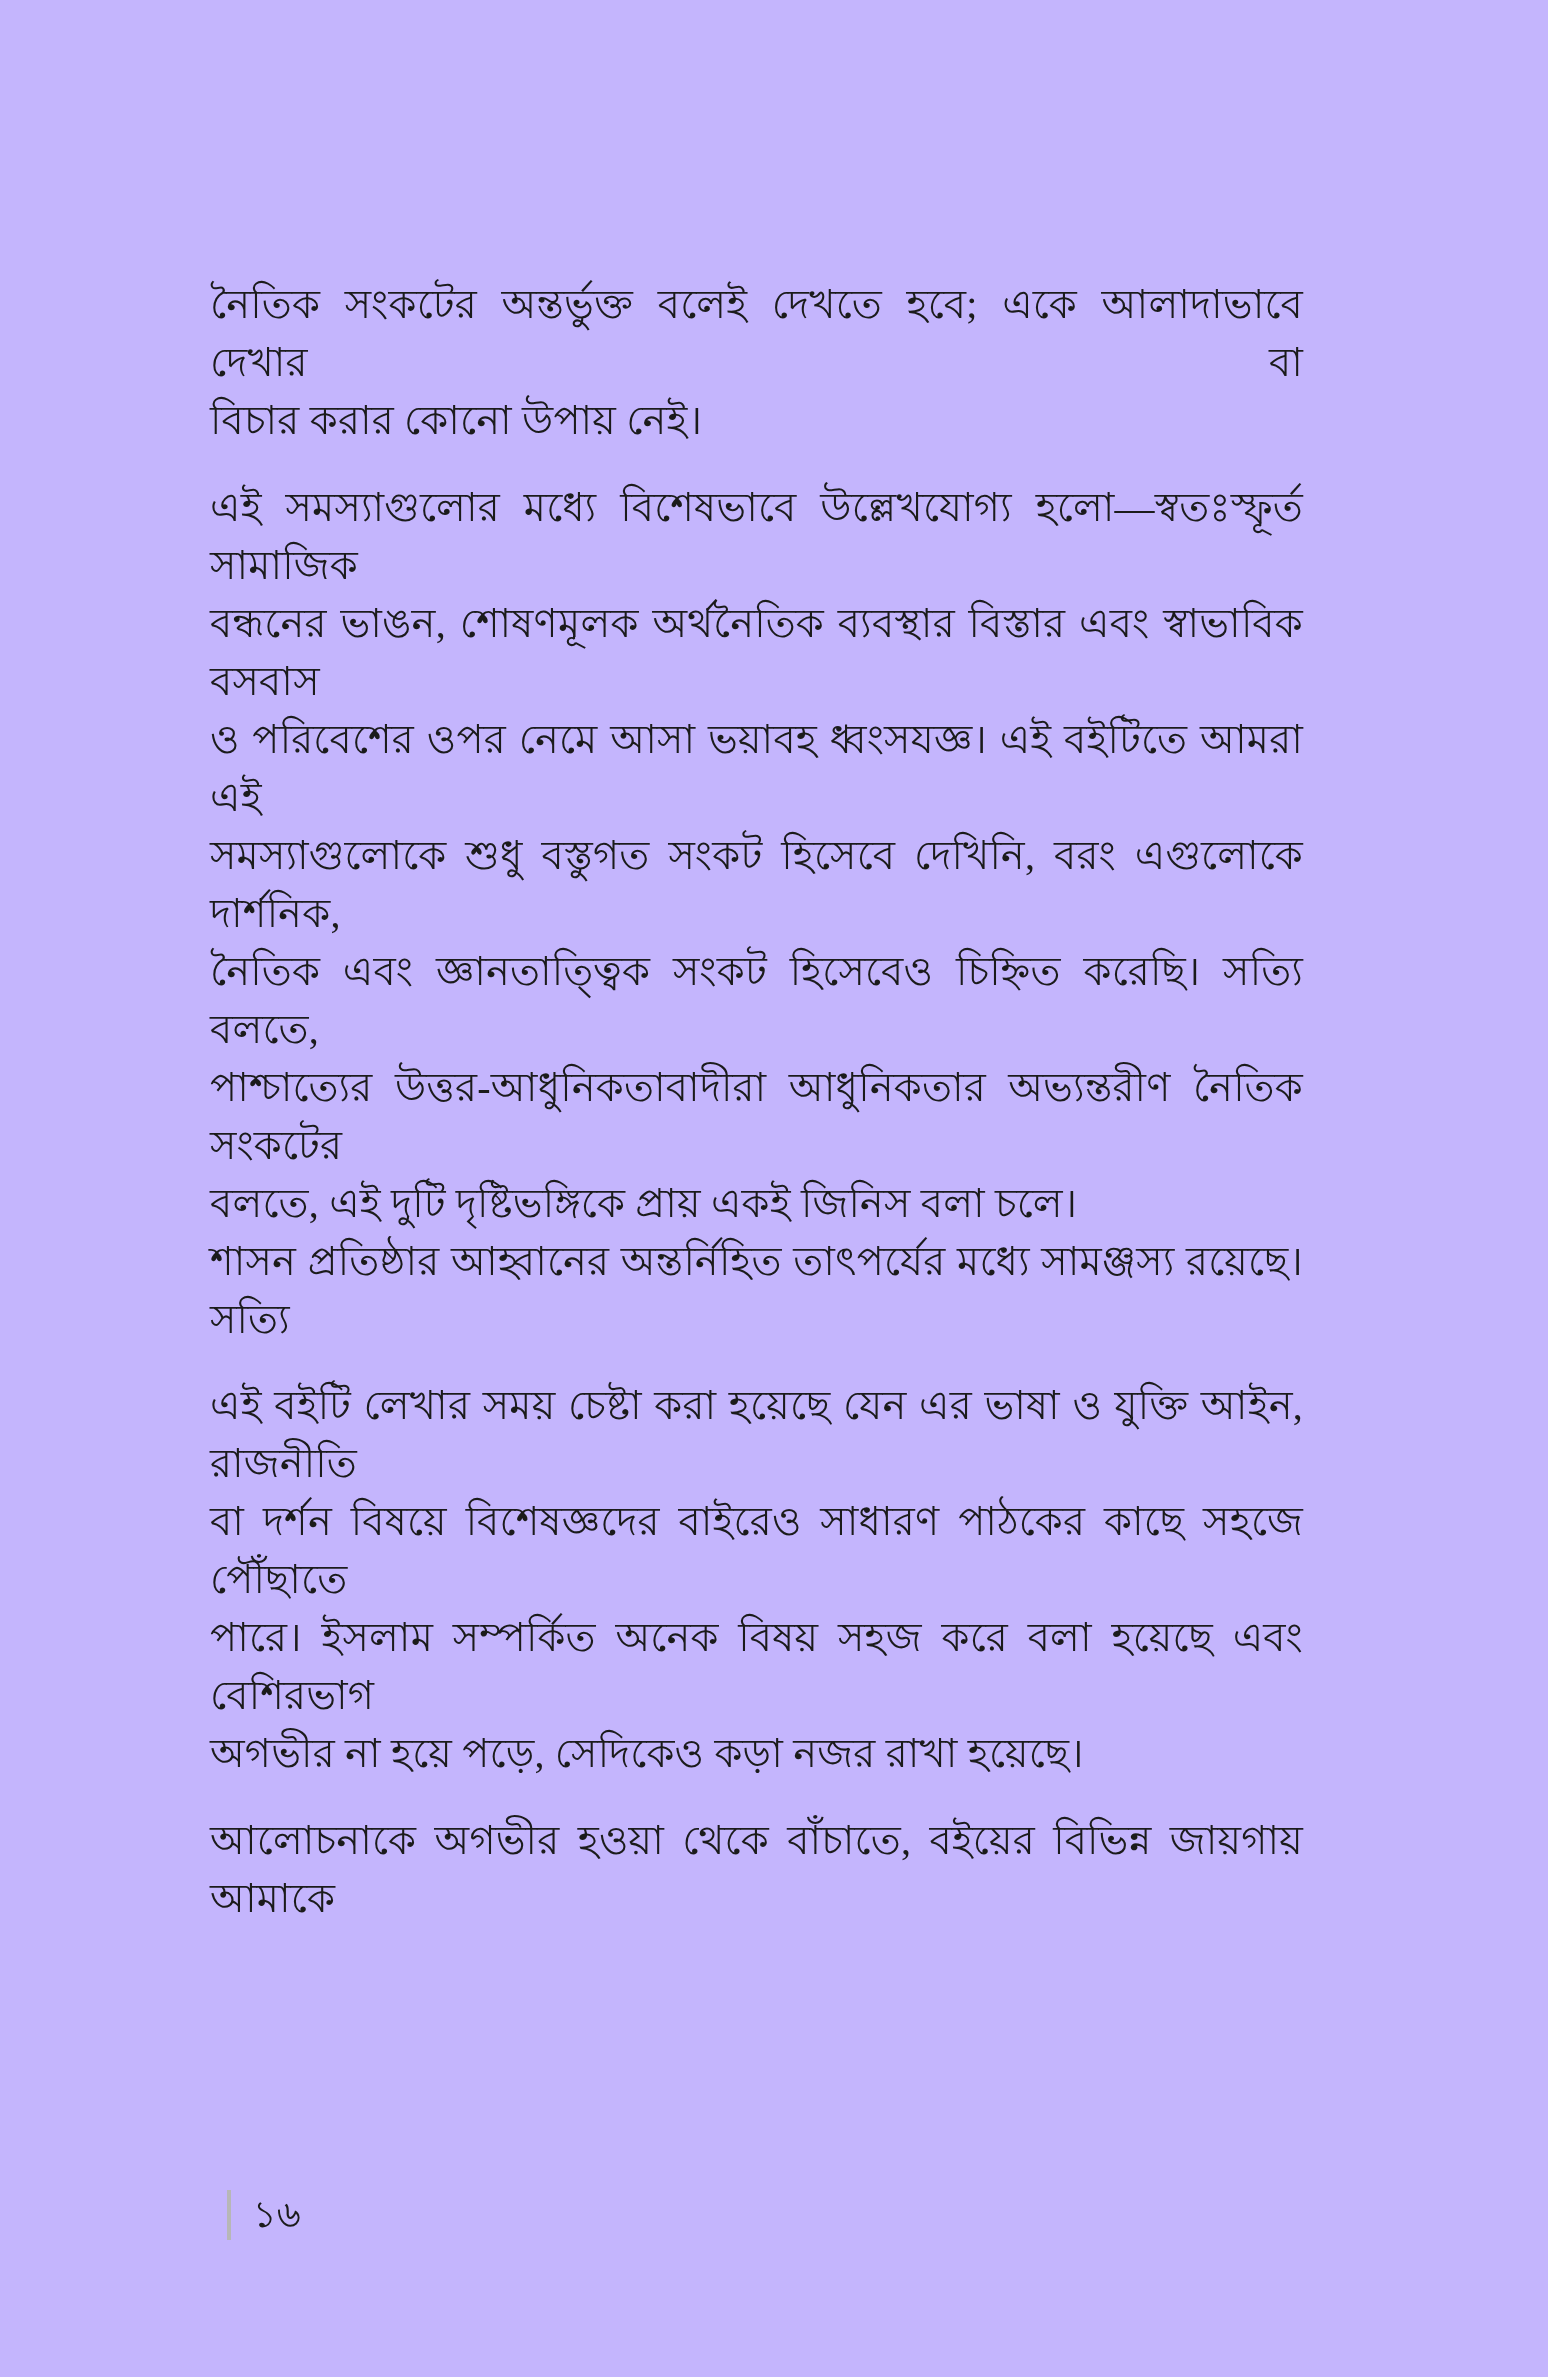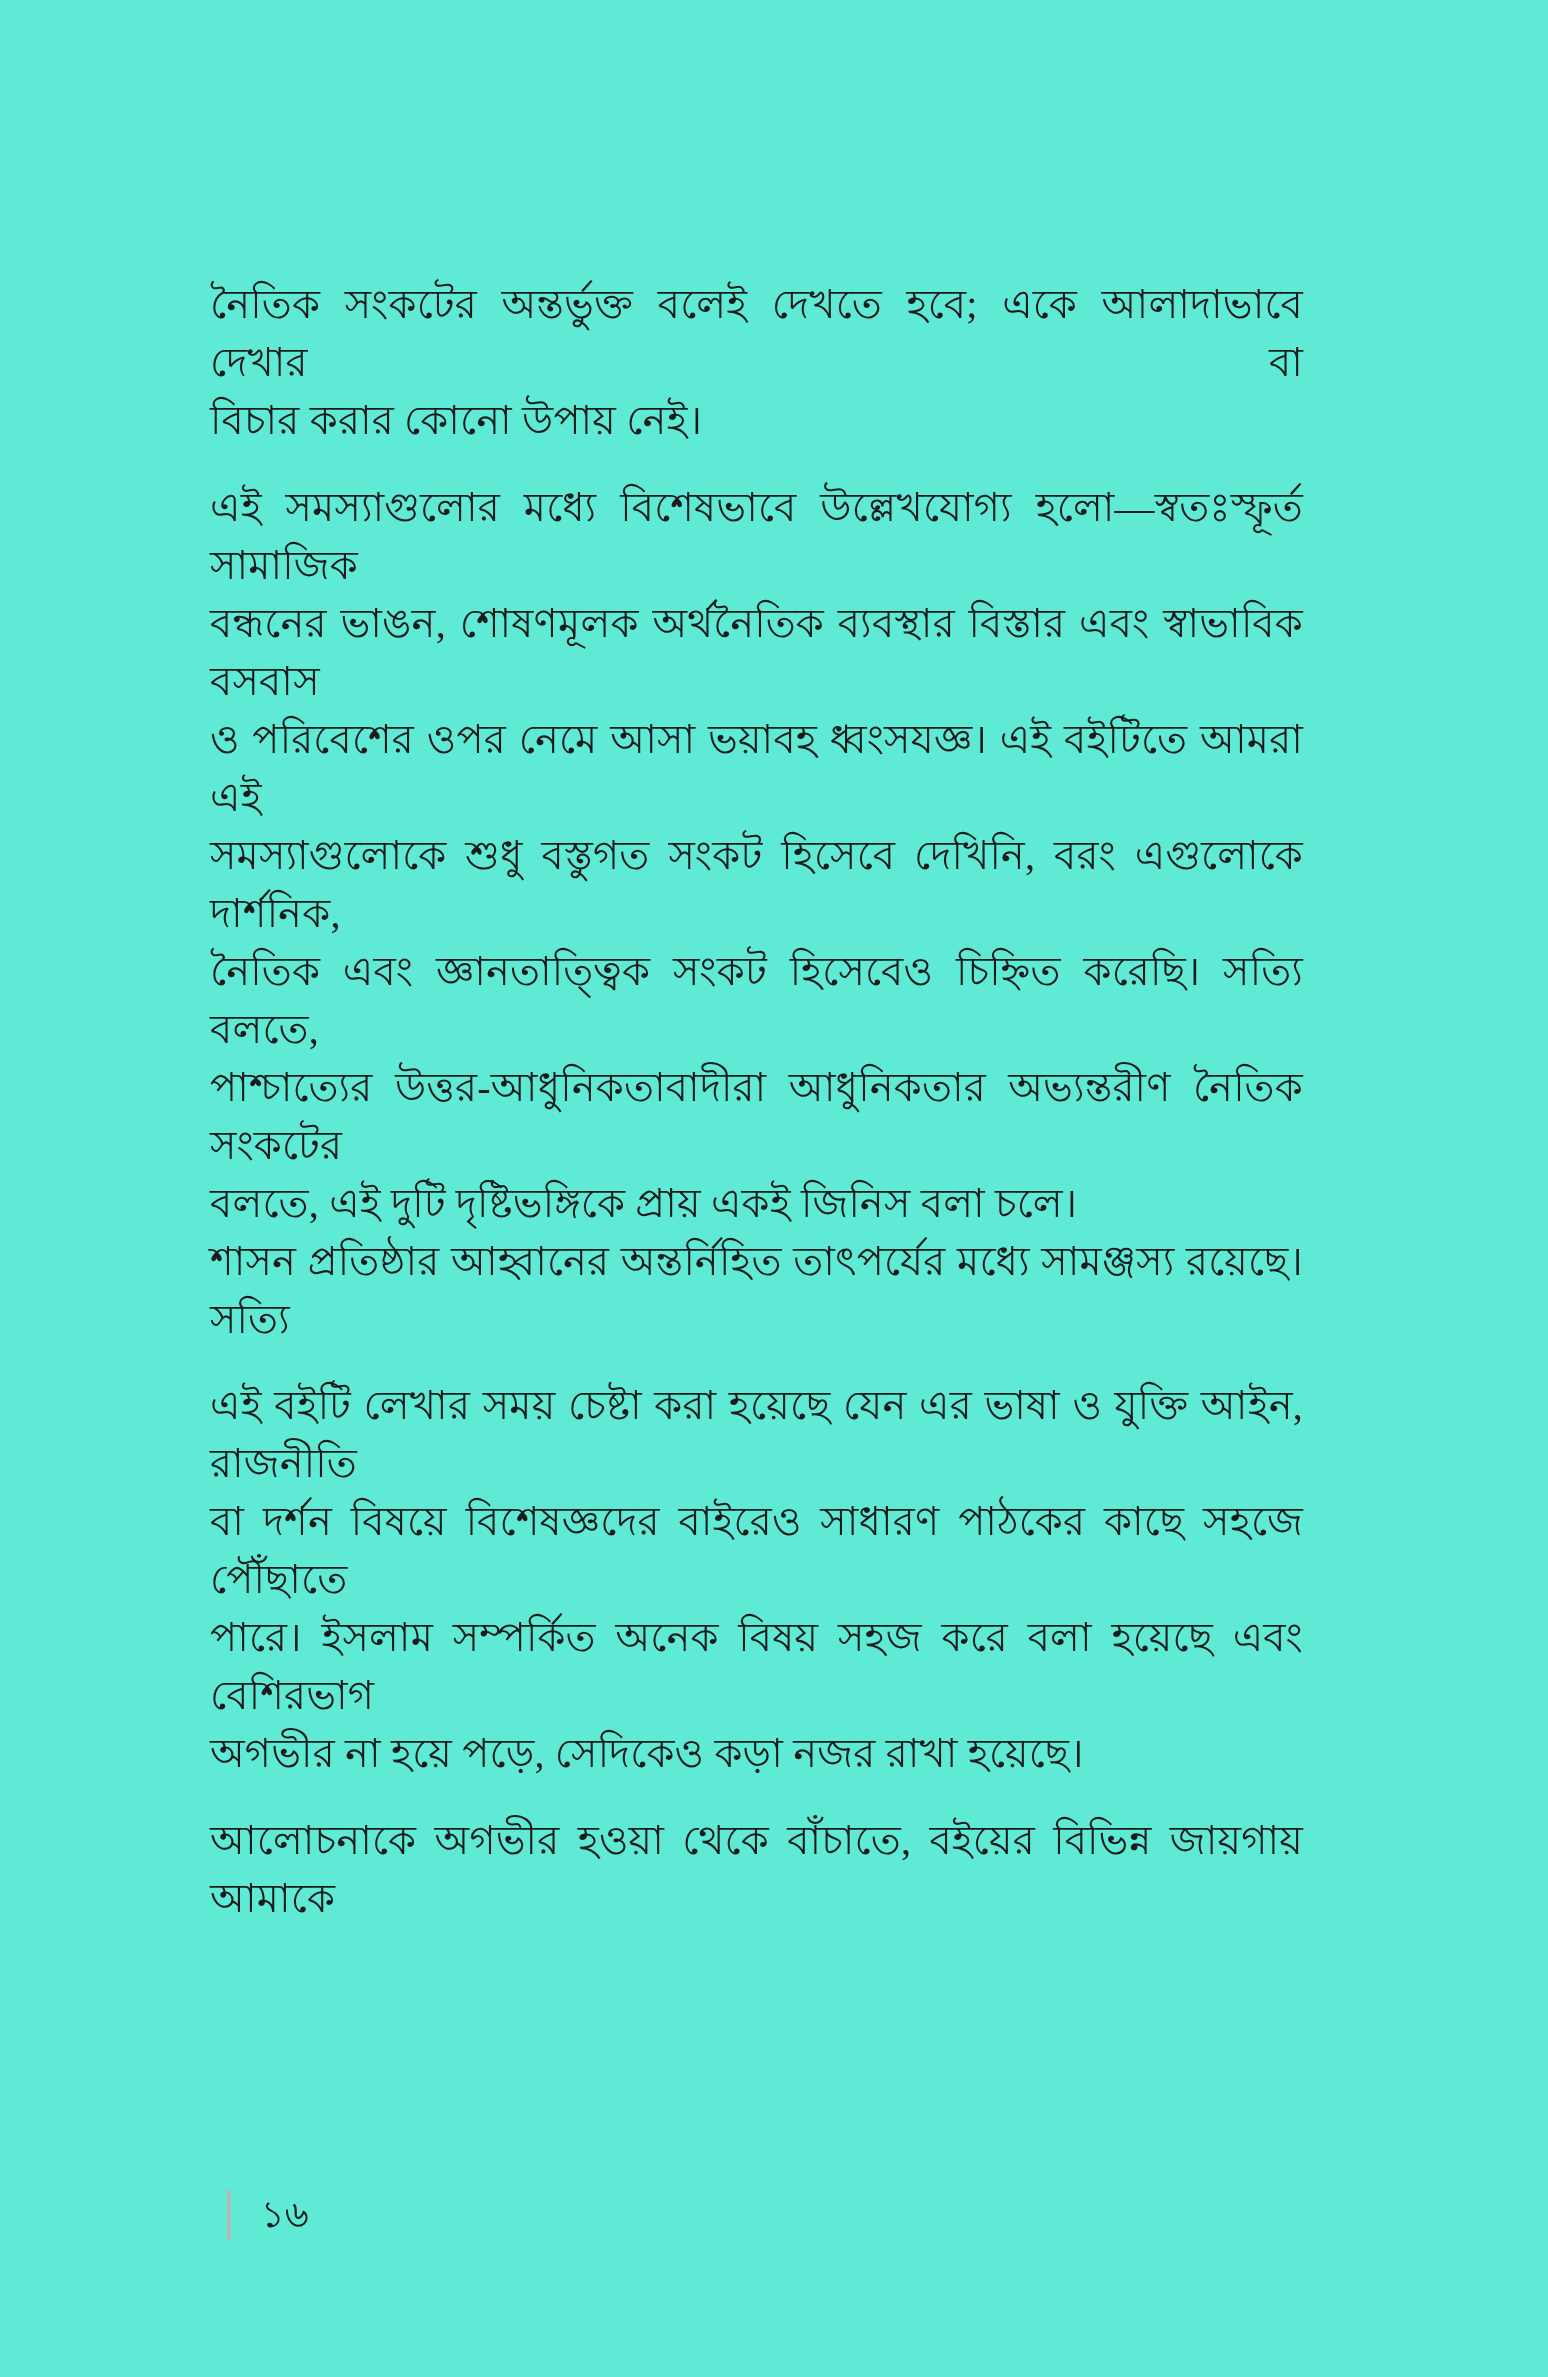--- a/index.html
+++ b/index.html
@@ -11,21 +11,21 @@
     position: relative;
     width: 1548px;
     height: 2377px;
     font-family: "Liberation Serif", serif;
     color: #1b1b1b;
     overflow: hidden;
   }
   .page {
     position: absolute;
     inset: 0;
-    background: #5eead4;
+    background: #c4b5fd;
     text-decoration: underline;
   }
   .text-block {
     position: absolute;
     left: 210px;
     top: 276px;
     width: 1093px;
     font-size: 40px;
     line-height: 58px;
     letter-spacing: 0.2px;
@@ -54,21 +54,20 @@
   .footer-rule {
     width: 3.7px;
     height: 50px;
     background: #b7b7b7;
     margin-right: 22px;
   }
   .page-number {
     font-size: 37px;
     line-height: 50px;
     color: #1b1b1b;
-    margin-left: 8px;
   }
 </style>
 </head>
 <body>
 
 <div class="page">
 
   <div class="text-block">
 
     <div class="paragraph">

